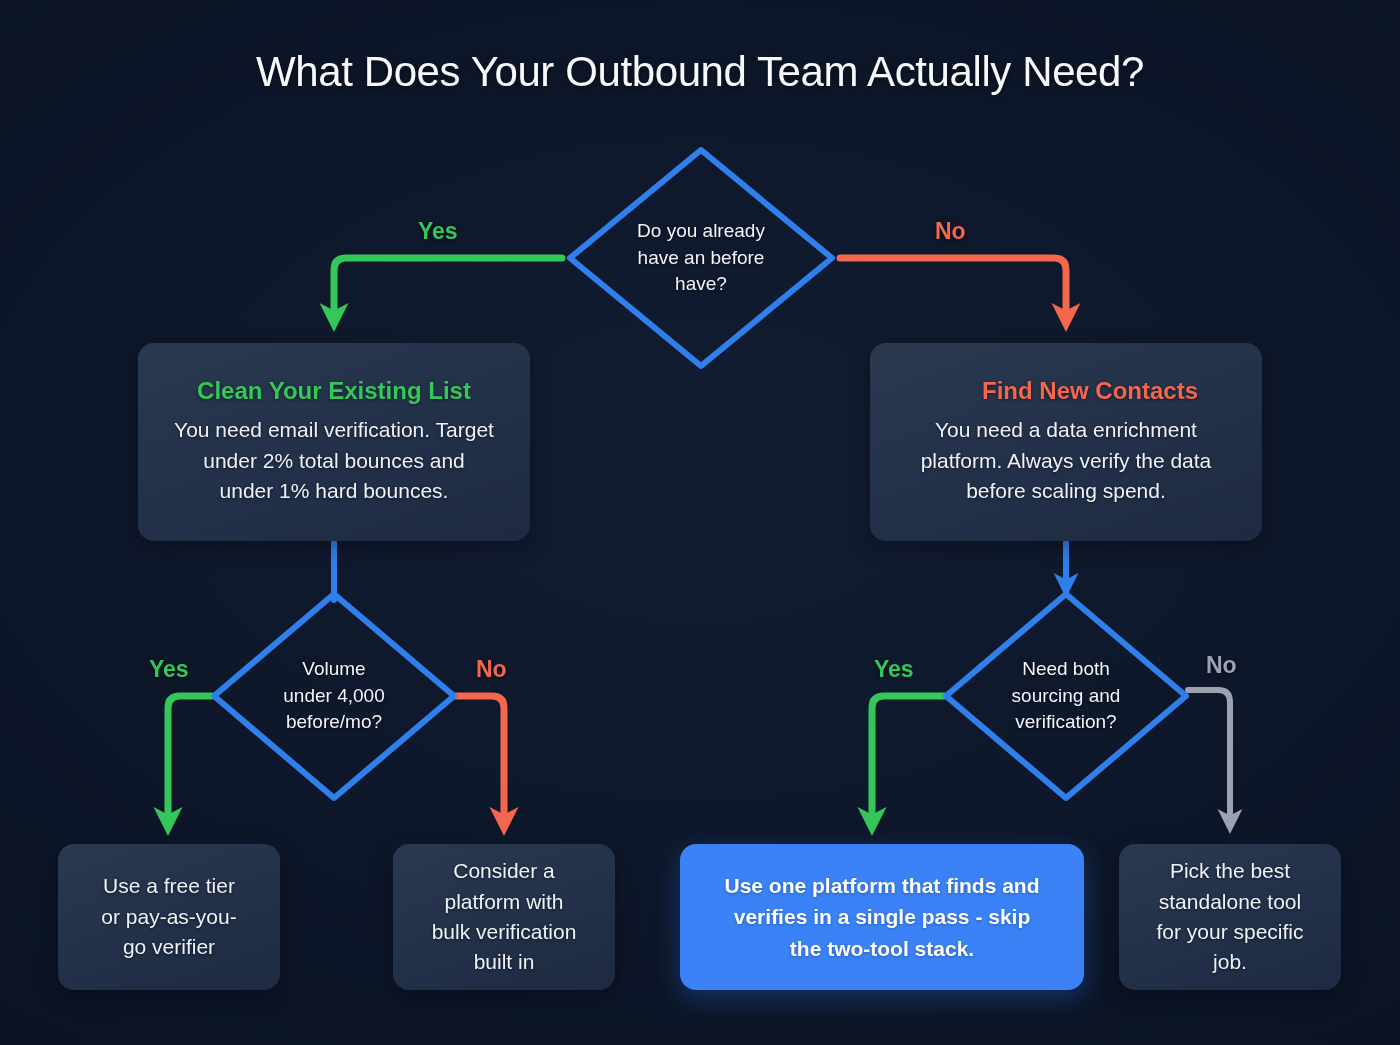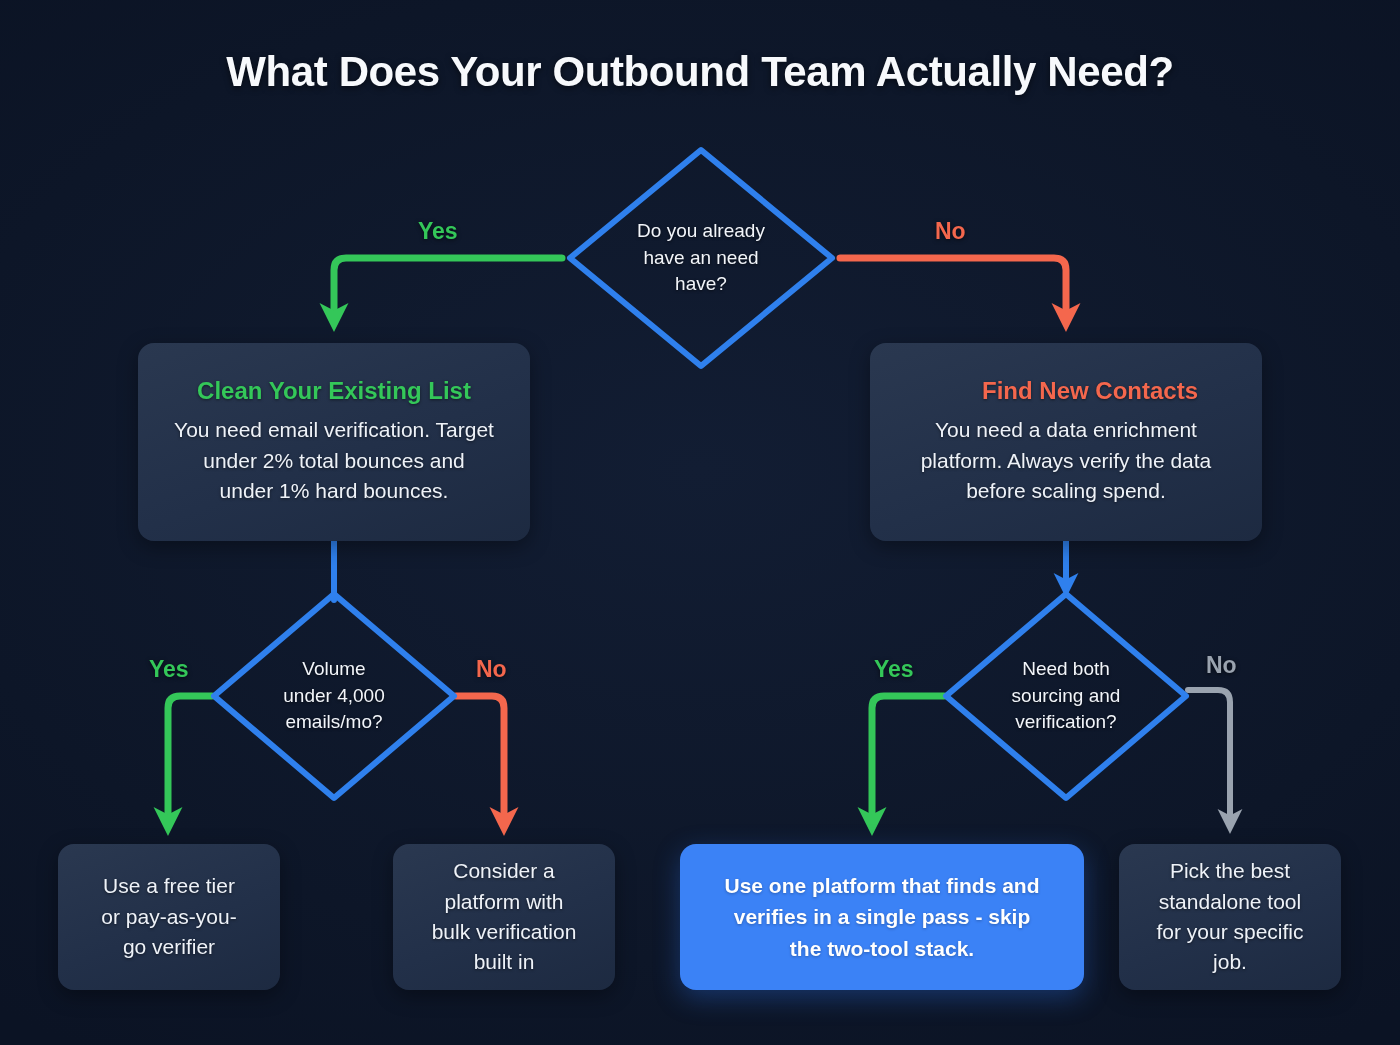--- a/index.html
+++ b/index.html
@@ -18,21 +18,21 @@
     font-family: "Liberation Sans", sans-serif;
   }
 
   
   #title {
     position: absolute;
     left: 0; top: 48px;
     width: 1400px;
     text-align: center;
     font-size: 42px;
-    font-weight: bold;
+    font-weight: normal;
     color: #f7f9fc;
     letter-spacing: -0.4px;
     text-shadow: 0 2px 6px rgba(0,0,0,0.55);
   }
 
   
   #wires {
     position: absolute;
     left: 0; top: 0;
     width: 1400px; height: 1045px;
@@ -153,21 +153,21 @@
 
     <path d="M 1188 690 L 1218 690 Q 1230 690 1230 702 L 1230 822" fill="none" stroke="#9aa3af" stroke-width="6" stroke-linecap="round" marker-end="url(#ah-gray)"></path>
   </svg>
 
   <div class="diamond" style="left:562px; top:142px; width:278px; height:232px;">
     <svg width="278" height="232" viewBox="0 0 278 232">
       <path d="M 139 8 L 270 116 L 139 224 L 8 116 Z" fill="none" stroke="#2f80ed" stroke-width="6" stroke-linejoin="round" stroke-linecap="round" style="stroke-linejoin:round"></path>
     </svg>
     <div class="dtext">
       <span>Do you already</span>
-      <span>have an need</span>
+      <span>have an before</span>
       <span>have?</span>
     </div>
   </div>
 
   <div class="branch-label green" style="left:418px; top:218px;">Yes</div>
   <div class="branch-label coral" style="left:935px; top:218px;">No</div>
 
   <div class="card dark" style="left:138px; top:343px; width:392px; height:198px;">
     <div class="card-heading green">Clean Your Existing List</div>
     <div class="card-body">You need email verification. Target under 2% total bounces and under 1% hard bounces.</div>
@@ -178,21 +178,21 @@
     <div class="card-body">You need a data enrichment platform. Always verify the data before scaling spend.</div>
   </div>
 
   <div class="diamond" style="left:206px; top:586px; width:256px; height:220px;">
     <svg width="256" height="220" viewBox="0 0 256 220">
       <path d="M 128 8 L 248 110 L 128 212 L 8 110 Z" fill="none" stroke="#2f80ed" stroke-width="6" stroke-linejoin="round" stroke-linecap="round"></path>
     </svg>
     <div class="dtext">
       <span>Volume</span>
       <span>under 4,000</span>
-      <span>emails/mo?</span>
+      <span>before/mo?</span>
     </div>
   </div>
 
   <div class="branch-label green" style="left:149px; top:656px;">Yes</div>
   <div class="branch-label coral" style="left:476px; top:656px;">No</div>
 
   <div class="diamond" style="left:938px; top:586px; width:256px; height:220px;">
     <svg width="256" height="220" viewBox="0 0 256 220">
       <path d="M 128 8 L 248 110 L 128 212 L 8 110 Z" fill="none" stroke="#2f80ed" stroke-width="6" stroke-linejoin="round" stroke-linecap="round"></path>
     </svg>

